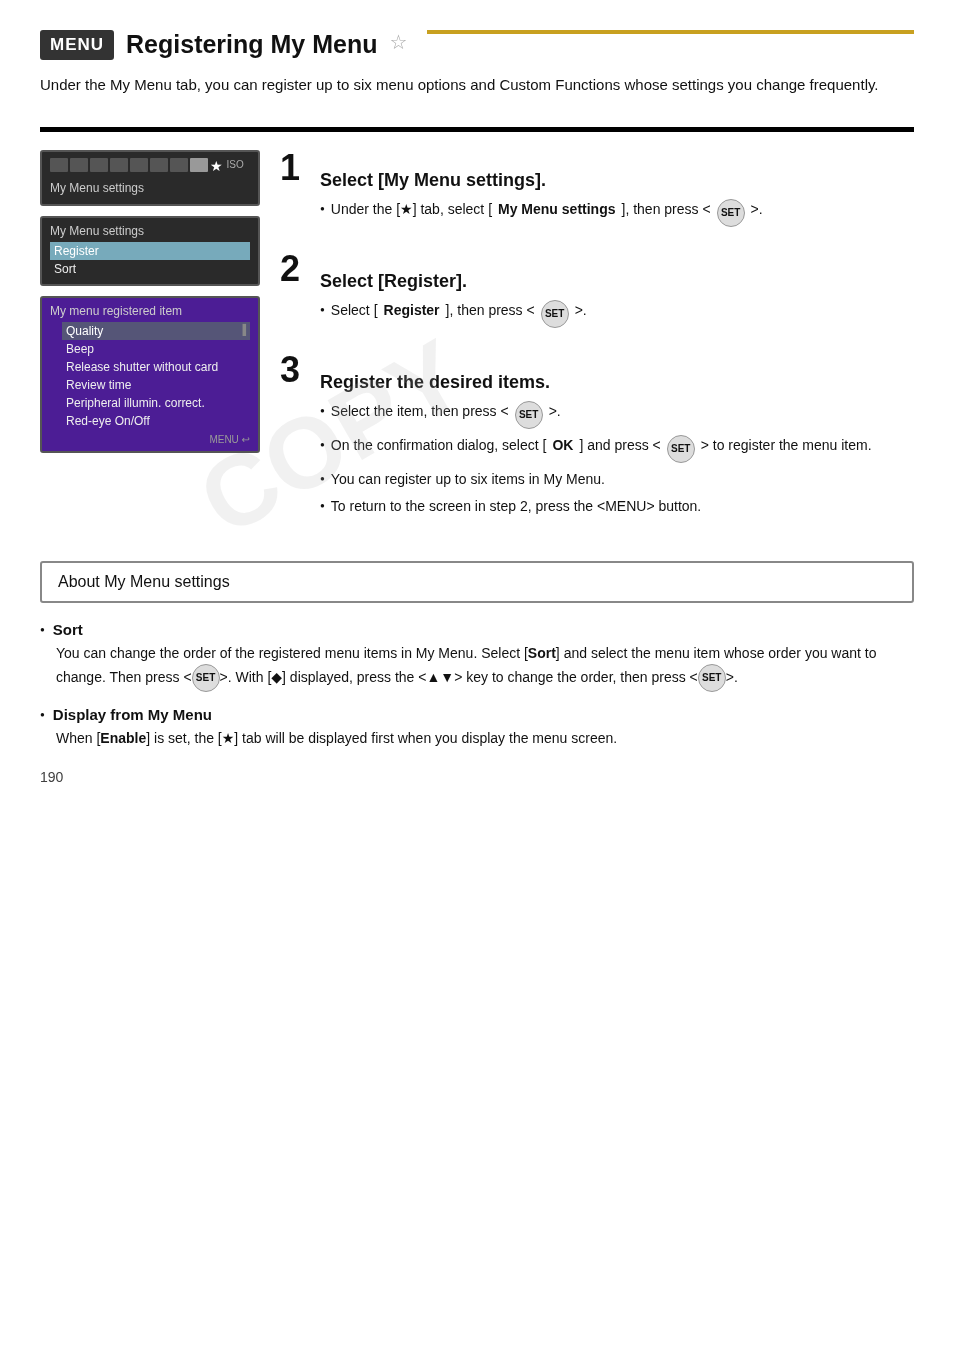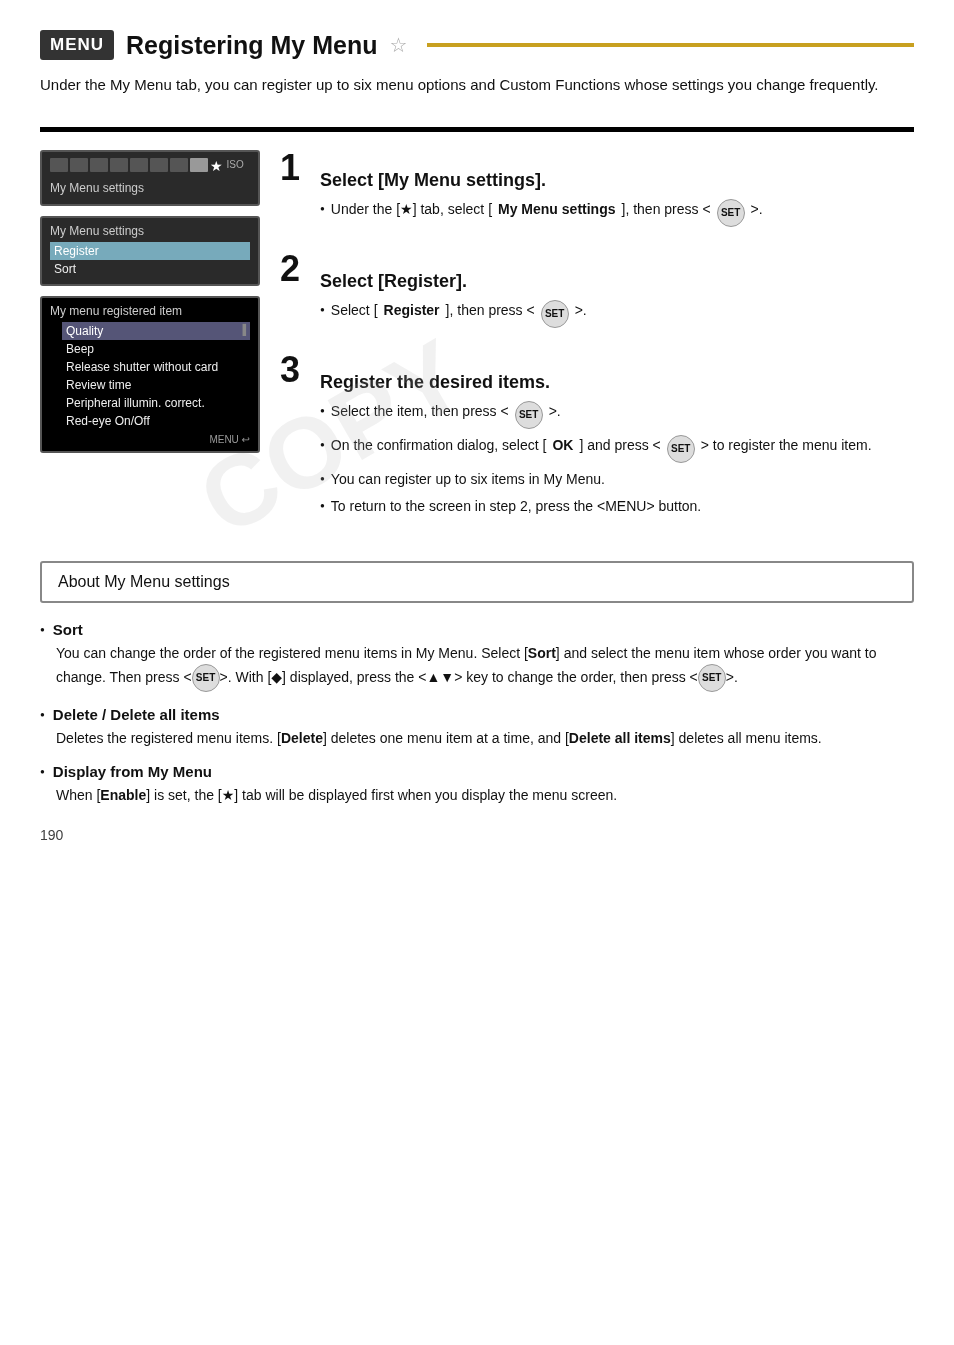--- a/index.html
+++ b/index.html
@@ -9,21 +9,20 @@
       background: #fff;
       color: #111;
       width: 954px;
       min-height: 1345px;
       padding: 30px 40px 30px 40px;
     }
 
     
     .page-header {
       display: flex;
-      align-items: center;
       gap: 12px;
       margin-bottom: 14px;
     }
     .menu-badge {
       background: #333;
       color: #fff;
       font-weight: bold;
       font-size: 17px;
       padding: 3px 8px;
       border: 2px solid #333;
@@ -123,21 +122,21 @@
       padding: 2px 4px;
       font-size: 12px;
       color: #eee;
     }
     .screen2 .s-item.selected {
       background: #7ab;
       color: #fff;
     }
 
     .screen3 {
-      background: #000000;
+      background: #4c1d95;
       border: 2px solid #555;
       border-radius: 3px;
       padding: 6px 8px;
       color: #ddd;
       font-size: 12px;
     }
     .screen3 .s-title {
       color: #ccc;
       font-size: 12px;
       margin-bottom: 4px;
@@ -379,26 +378,20 @@
     <div class="about-title">About My Menu settings</div>
   </div>
 
   <div class="bullet-section">
     <div class="bullet-section-title">Sort</div>
     <div class="bullet-section-body">
       You can change the order of the registered menu items in My Menu. Select [<b>Sort</b>] and select the menu item whose order you want to change. Then press &lt;<span class="set-btn">SET</span>&gt;. With [◆] displayed, press the &lt;▲▼&gt; key to change the order, then press &lt;<span class="set-btn">SET</span>&gt;.
     </div>
   </div>
 
-  <div class="bullet-section">
-    <div class="bullet-section-title">Delete / Delete all items</div>
-    <div class="bullet-section-body">
-      Deletes the registered menu items. [<b>Delete</b>] deletes one menu item at a time, and [<b>Delete all items</b>] deletes all menu items.
-    </div>
-  </div>
 
   <div class="bullet-section">
     <div class="bullet-section-title">Display from My Menu</div>
     <div class="bullet-section-body">
       When [<b>Enable</b>] is set, the [★] tab will be displayed first when you display the menu screen.
     </div>
   </div>
 
   <div class="page-number">190</div>
 

